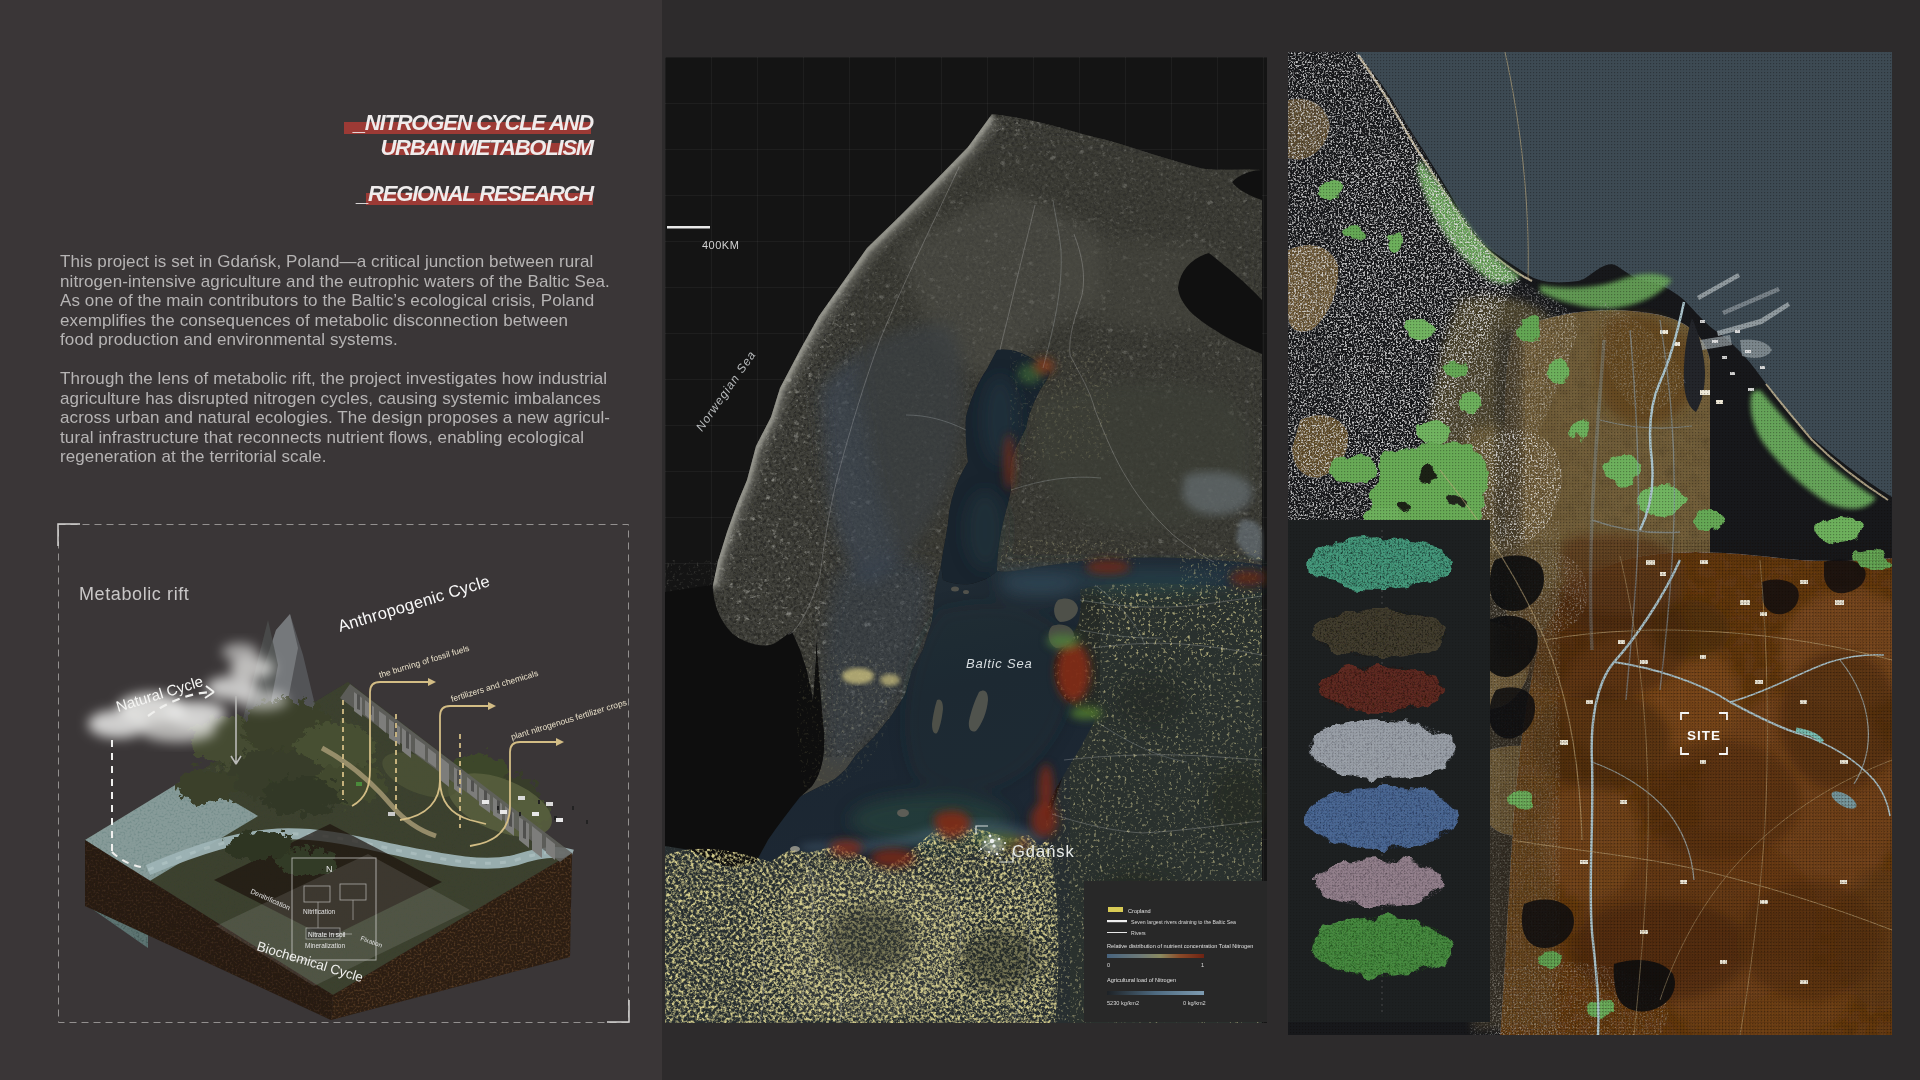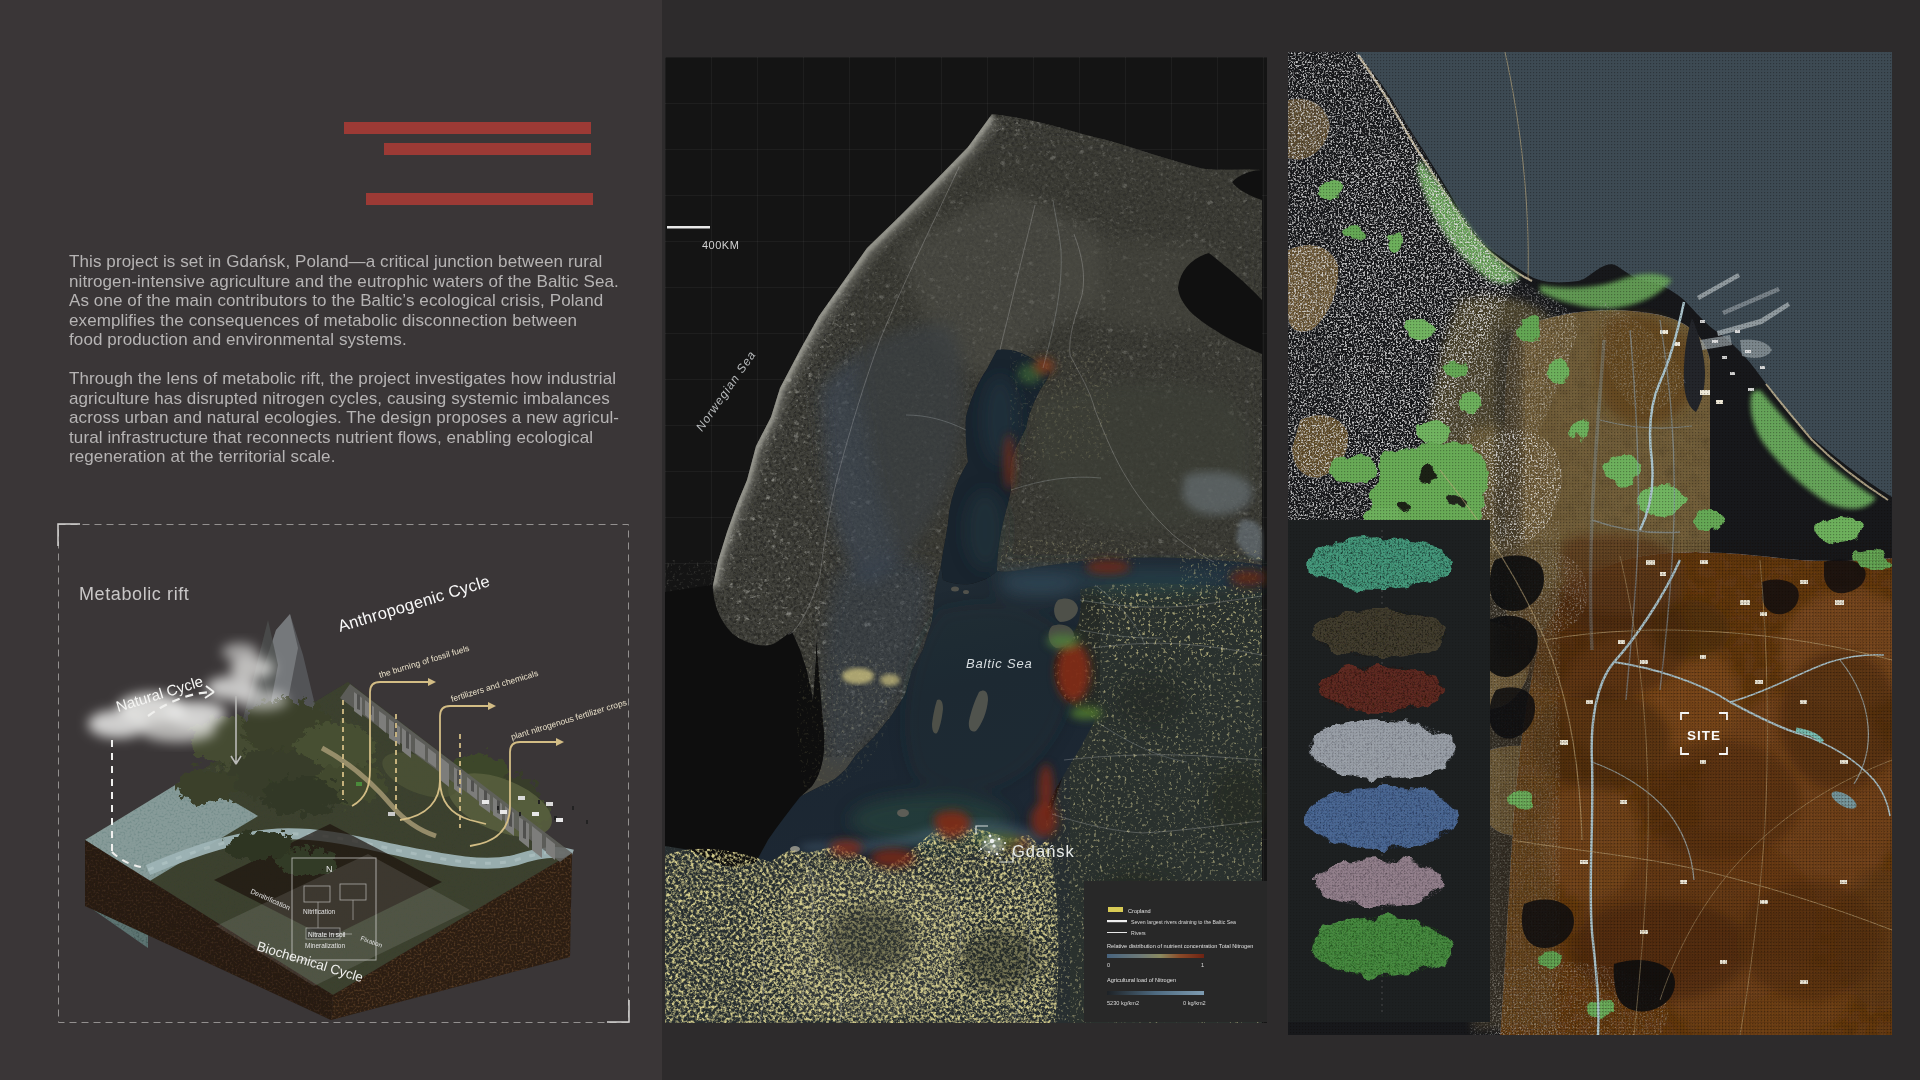--- a/index.html
+++ b/index.html
@@ -3,32 +3,33 @@
 html,body{margin:0;padding:0;width:1920px;height:1080px;overflow:hidden;background:#2d2b2c;font-family:"Liberation Sans",sans-serif;}
 .abs{position:absolute;}
 #leftpanel{left:0;top:0;width:662px;height:1080px;background:#3a3637;}
 #titles{right:69px;top:110px;text-align:right;color:#efecec;font-style:italic;font-weight:bold;font-size:22px;line-height:25px;letter-spacing:-1.2px;white-space:nowrap;}
 .redbar{position:absolute;background:#9c3a35;z-index:0;}
 #rb1{left:344px;top:122px;width:247px;height:12px;}
 #rb2{left:384px;top:143px;width:207px;height:12px;}
 #rb3{left:366px;top:193px;width:227px;height:12px;}
 #titles .t{position:relative;z-index:2;}
 #bodytext{left:58px;top:252px;width:566px;color:#b6b4b4;font-size:17px;line-height:19.6px;letter-spacing:0.1px;}
-#bodytext p{margin:0 0 19px 11px;}
+#bodytext p{margin:0 0 19px 2px;}
 #riftbox{left:57px;top:523px;width:572px;height:501px;}
 #riftlabel{left:79px;top:544px;color:#c9c7c7;font-size:18px;letter-spacing:0.6px;margin-top:40px;}
 #midpanel{left:665px;top:57px;width:602px;height:966px;background:#141414;
  background-image:linear-gradient(rgba(255,255,255,0.042) 1px,transparent 1px),linear-gradient(90deg,rgba(255,255,255,0.042) 1px,transparent 1px);
  background-size:46px 46px;}
 </style></head>
 <body>
 <div id="leftpanel" class="abs">
   <div class="redbar abs" id="rb1"></div>
   <div class="redbar abs" id="rb2"></div>
   <div class="redbar abs" id="rb3"></div>
+  <div id="titles" class="abs"><span class="t">_NITROGEN CYCLE AND</span><br><span class="t">URBAN METABOLISM</span><br><br><span class="t" style="position:relative;top:-4px">_REGIONAL RESEARCH</span></div>
   <div id="bodytext" class="abs">
     <p>This project is set in Gdańsk, Poland—a critical junction between rural<br>nitrogen-intensive agriculture and the eutrophic waters of the Baltic Sea.<br>As one of the main contributors to the Baltic’s ecological crisis, Poland<br>exemplifies the consequences of metabolic disconnection between<br>food production and environmental systems.</p>
     <p>Through the lens of metabolic rift, the project investigates how industrial<br>agriculture has disrupted nitrogen cycles, causing systemic imbalances<br>across urban and natural ecologies. The design proposes a new agricul-<br>tural infrastructure that reconnects nutrient flows, enabling ecological<br>regeneration at the territorial scale.</p>
   </div>
   <div id="riftbox" class="abs"></div>
   <div id="riftlabel" class="abs">Metabolic rift</div>
   <svg id="riftsvg" class="abs" style="left:57px;top:523px" width="574" height="501" viewBox="57 523 574 501">
   <rect x="58.5" y="524.5" width="570" height="498" fill="none" stroke="#93908f" stroke-width="1" stroke-dasharray="7 5"></rect>
   <path d="M58,546 L58,524 L80,524 M607,1022 L629,1022 L629,1000" stroke="#d5d3d2" stroke-width="1.5" fill="none"></path>
   <defs>

